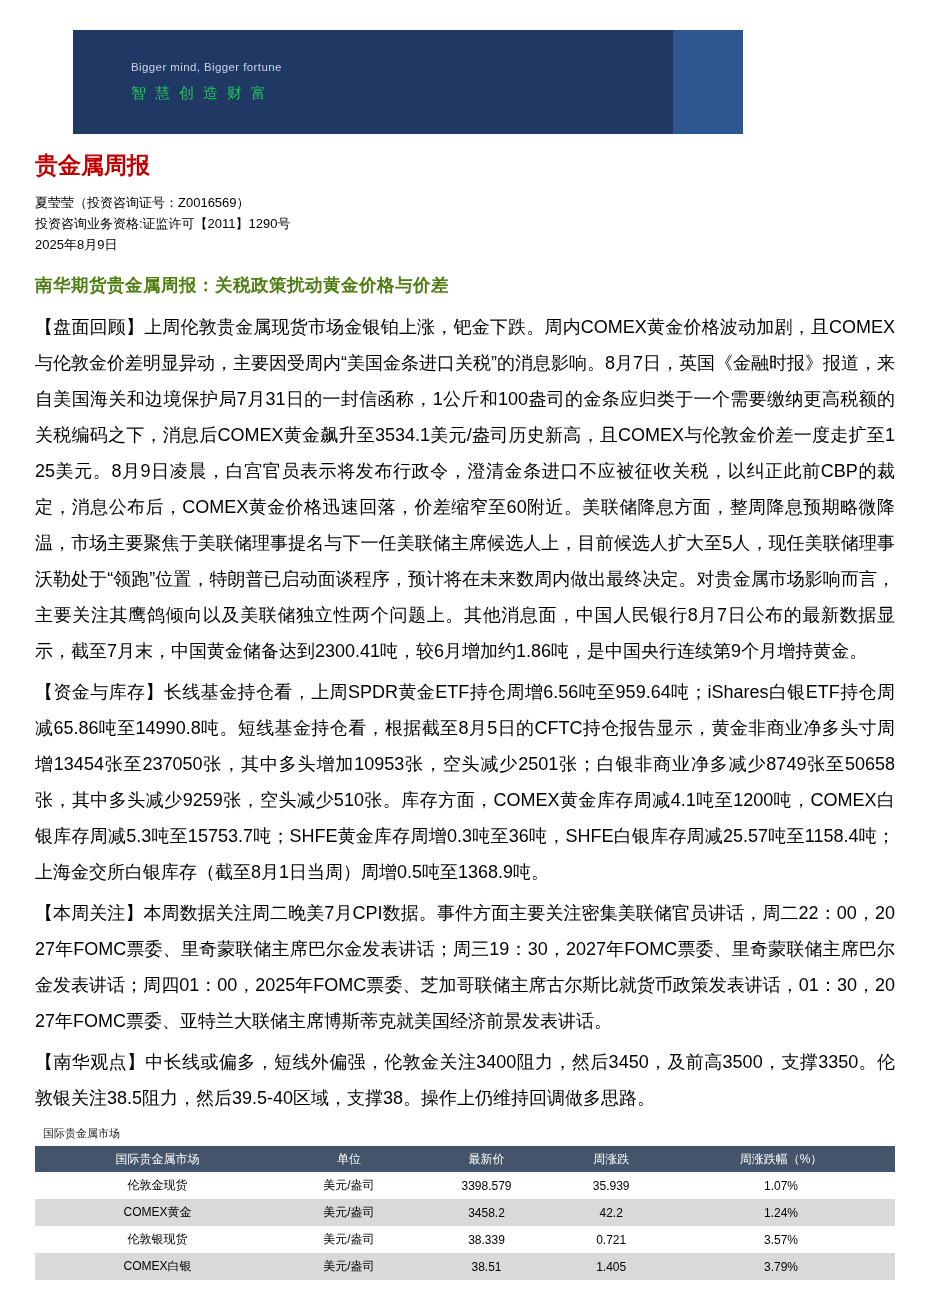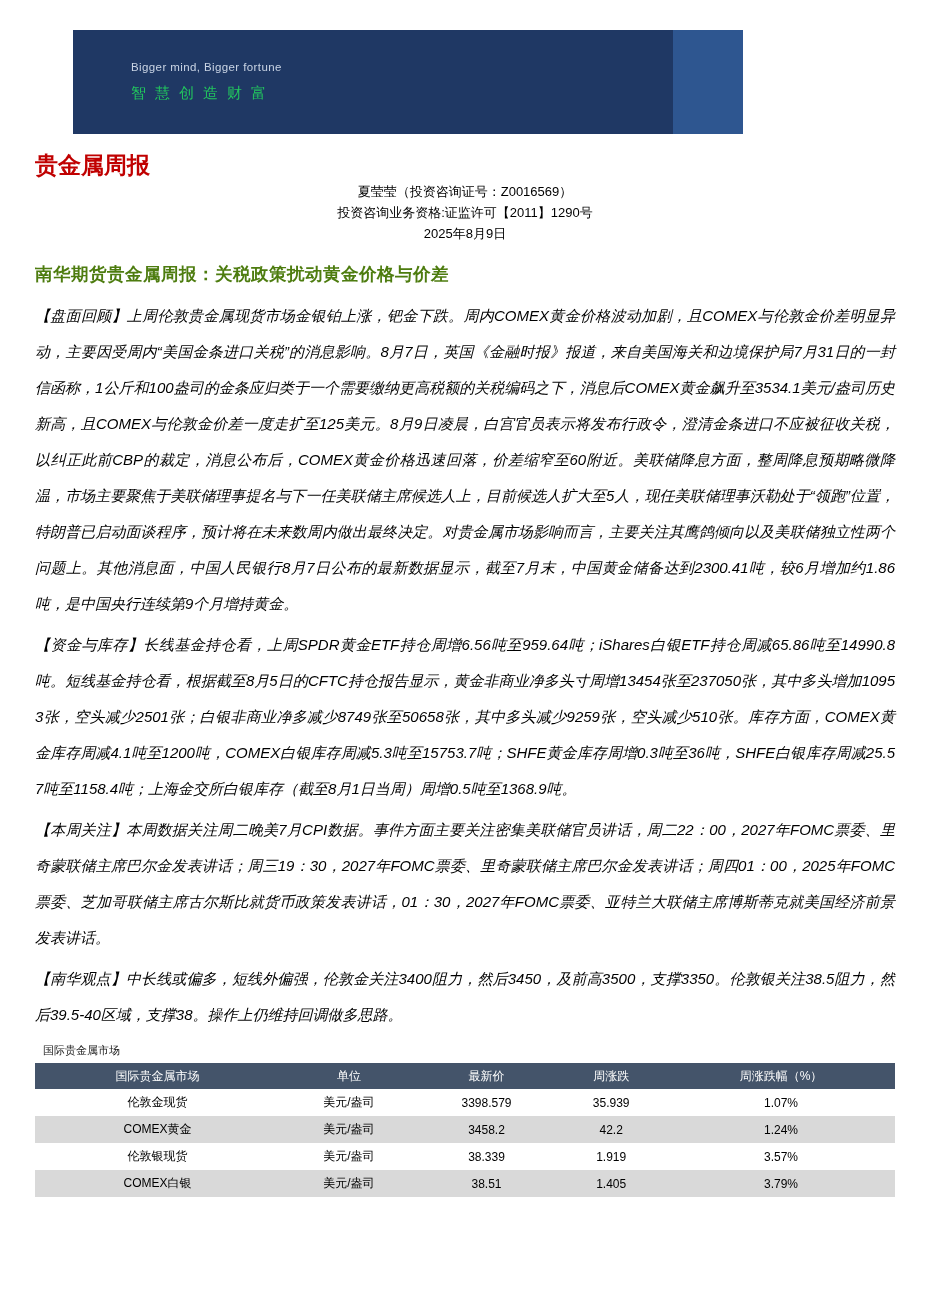--- a/index.html
+++ b/index.html
@@ -25,29 +25,29 @@
     flex:1 1 auto; background:#8FAADC;
     display:flex; align-items:center; justify-content:center; gap:9px;
   }
   .logo-mark { width:46px; height:46px; flex:0 0 46px; }
   .logo-text { display:flex; flex-direction:column; }
   .logo-cn { color:#ffffff; font-size:25px; font-weight:bold; letter-spacing:2px; line-height:1.1; }
   .logo-en { color:#ffffff; font-size:8.5px; letter-spacing:2.4px; margin-top:3px; }
 
   
   .report-title { color:#C00000; font-size:23px; font-weight:bold; margin-top:16px; }
-  .meta { text-align:center; font-size:13px; line-height:21px; margin-top:0; color:#000; }
+  .meta { text-align:left; font-size:13px; line-height:21px; margin-top:11px; color:#000; }
 
   .section-heading { color:#4d7c0f; font-size:17.5px; font-weight:bold; margin-top:18px; letter-spacing:0.5px; }
 
   
   .body-text { margin-top:12px; }
   .body-text p {
-    font-size:15px; line-height:36px; text-align:justify;
-    margin-bottom:5px; word-break:break-all;font-style:italic;
+    font-size:18px; line-height:36px; text-align:justify;
+    margin-bottom:5px; word-break:break-all;
   }
 
   
   .table-caption { font-size:11px; color:#1a1a1a; margin:10px 0 5px 8px; }
   table.metals { width:100%; border-collapse:collapse; font-size:12px; table-layout:fixed; }
   table.metals col.c1 { width:28.5%; }
   table.metals col.c2 { width:16%; }
   table.metals col.c3 { width:16%; }
   table.metals col.c4 { width:13%; }
   table.metals col.c5 { width:26.5%; }
@@ -118,21 +118,21 @@
         <td>COMEX黄金</td>
         <td>美元/盎司</td>
         <td>3458.2</td>
         <td>42.2</td>
         <td>1.24%</td>
       </tr>
       <tr>
         <td>伦敦银现货</td>
         <td>美元/盎司</td>
         <td>38.339</td>
-        <td>1.919</td>
+        <td>0.721</td>
         <td>3.57%</td>
       </tr>
       <tr class="alt">
         <td>COMEX白银</td>
         <td>美元/盎司</td>
         <td>38.51</td>
         <td>1.405</td>
         <td>3.79%</td>
       </tr>
     </tbody>

